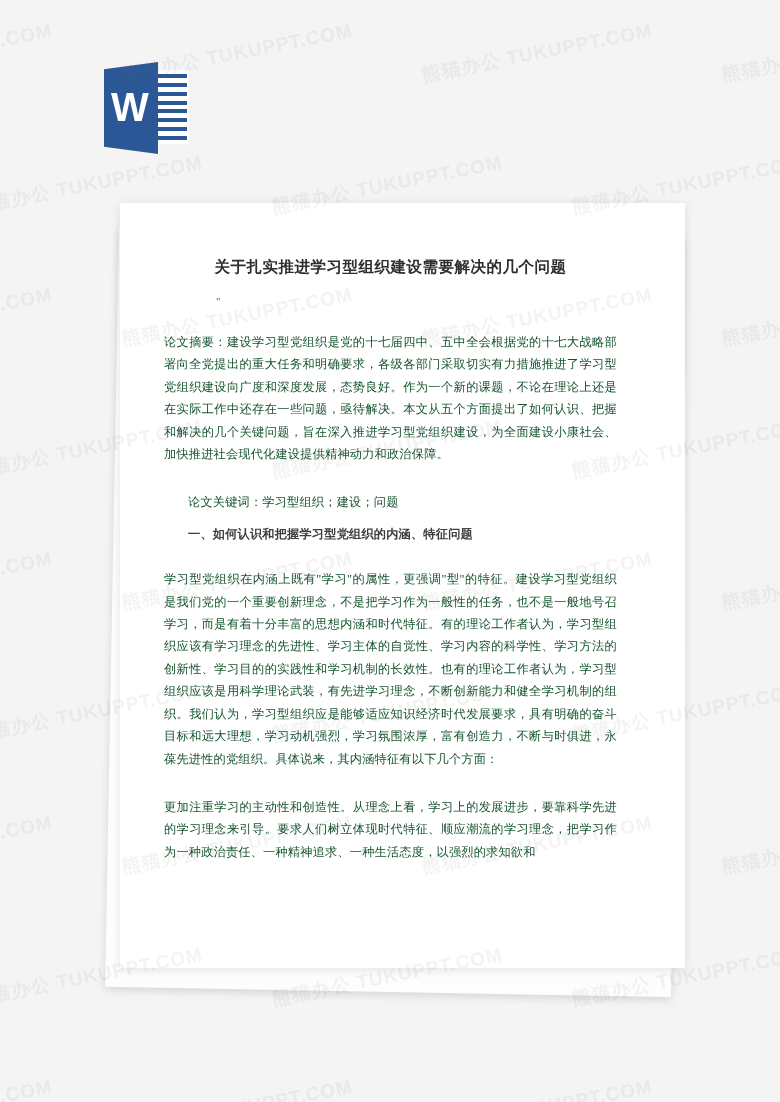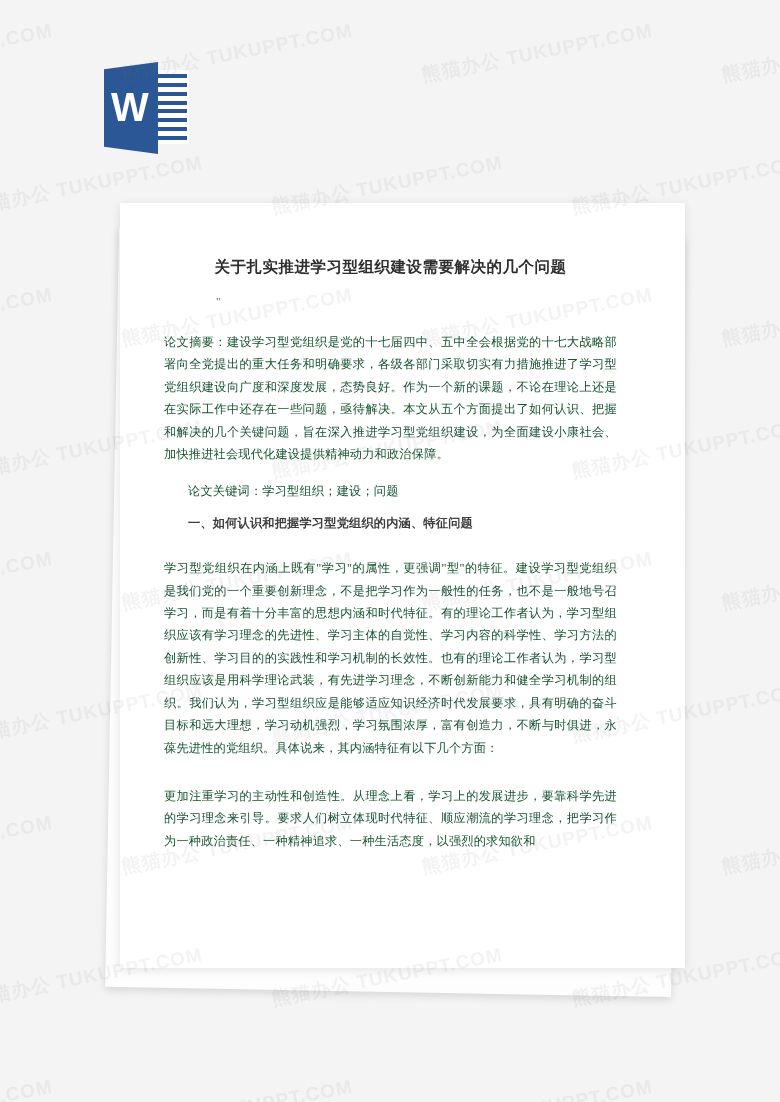--- a/index.html
+++ b/index.html
@@ -158,21 +158,21 @@
 
   .doc-para {
     font-size: 12.2px;
     line-height: 22.4px;
     color: #14532d;
     text-align: justify;
     margin: 0;
     letter-spacing: 0.2px;
   }
   .abstract { margin-top: 22px; }
-  .keywords { margin-top: 15px; text-indent: 24px; }
+  .keywords { margin-top: 26px; text-indent: 24px; }
   .section-head { margin-top: 10px; text-indent: 24px; font-weight: bold; color: #3d3d3d; font-family: Liberation Mono, monospace; }
   .body-para { margin-top: 22px; }
   .body-para.tight { margin-top: 26px; }
 </style>
 </head>
 <body>
 
 <div class="paper-back"></div>
 
 <div class="header">

